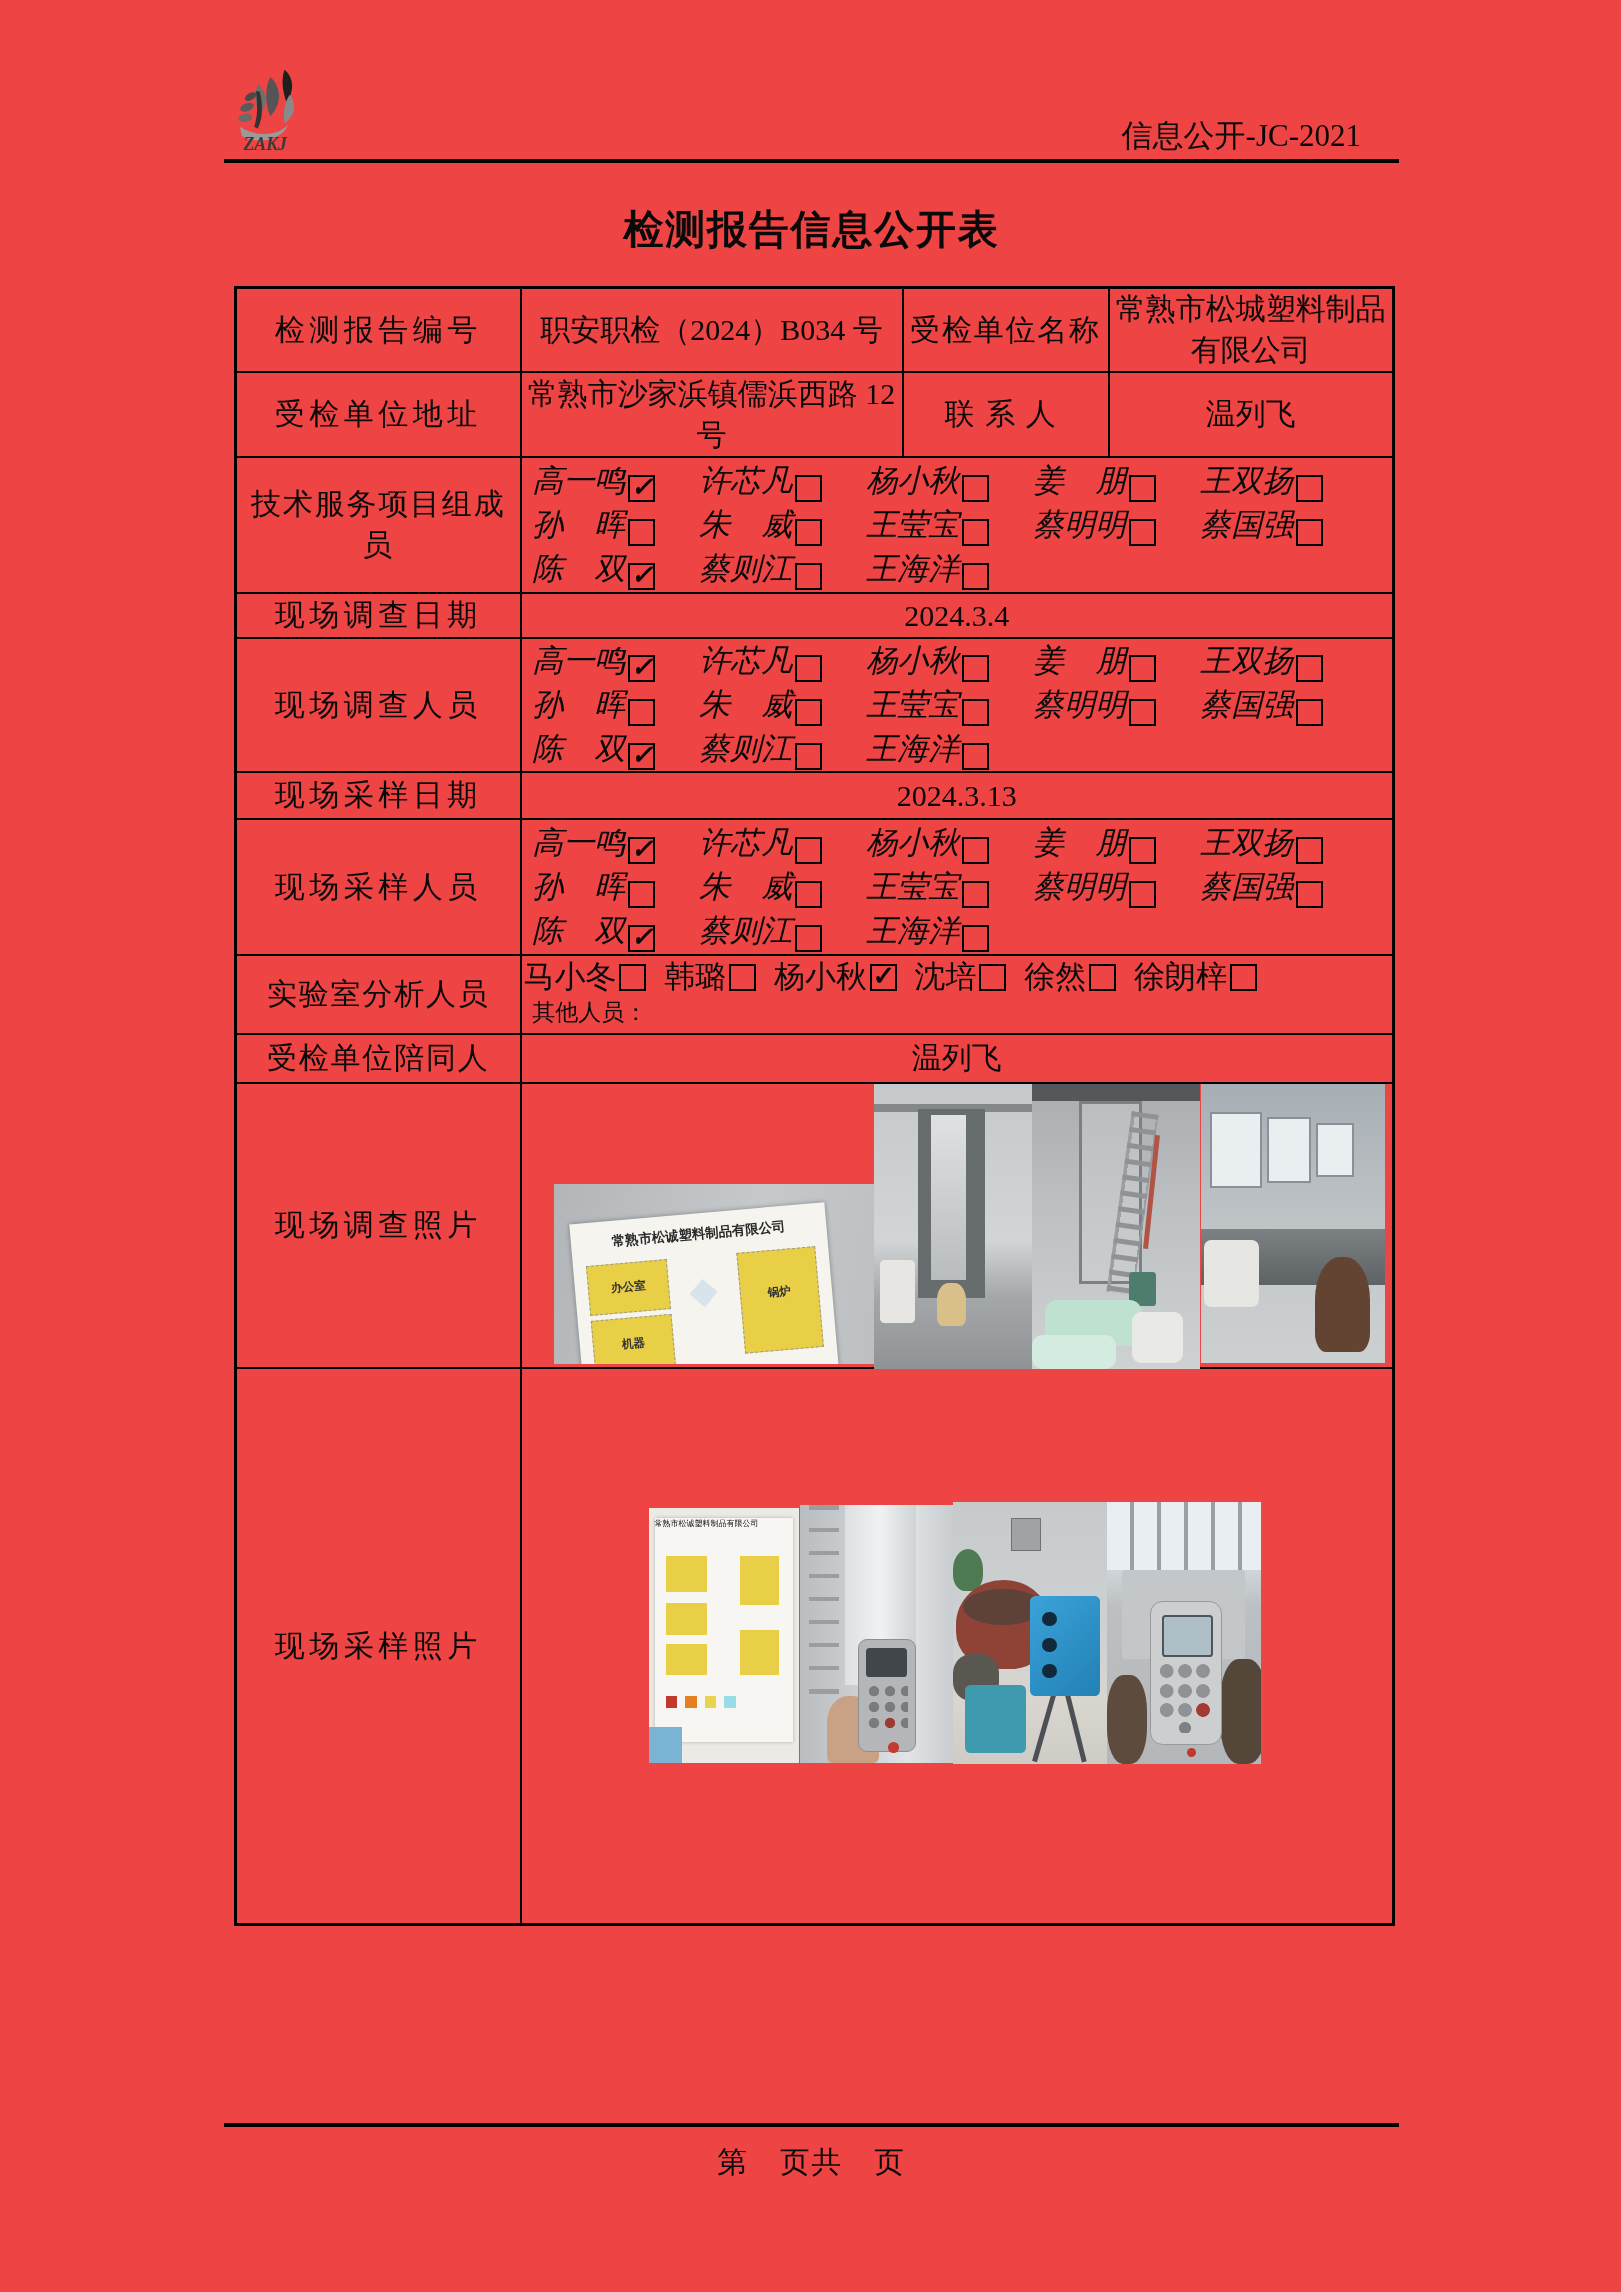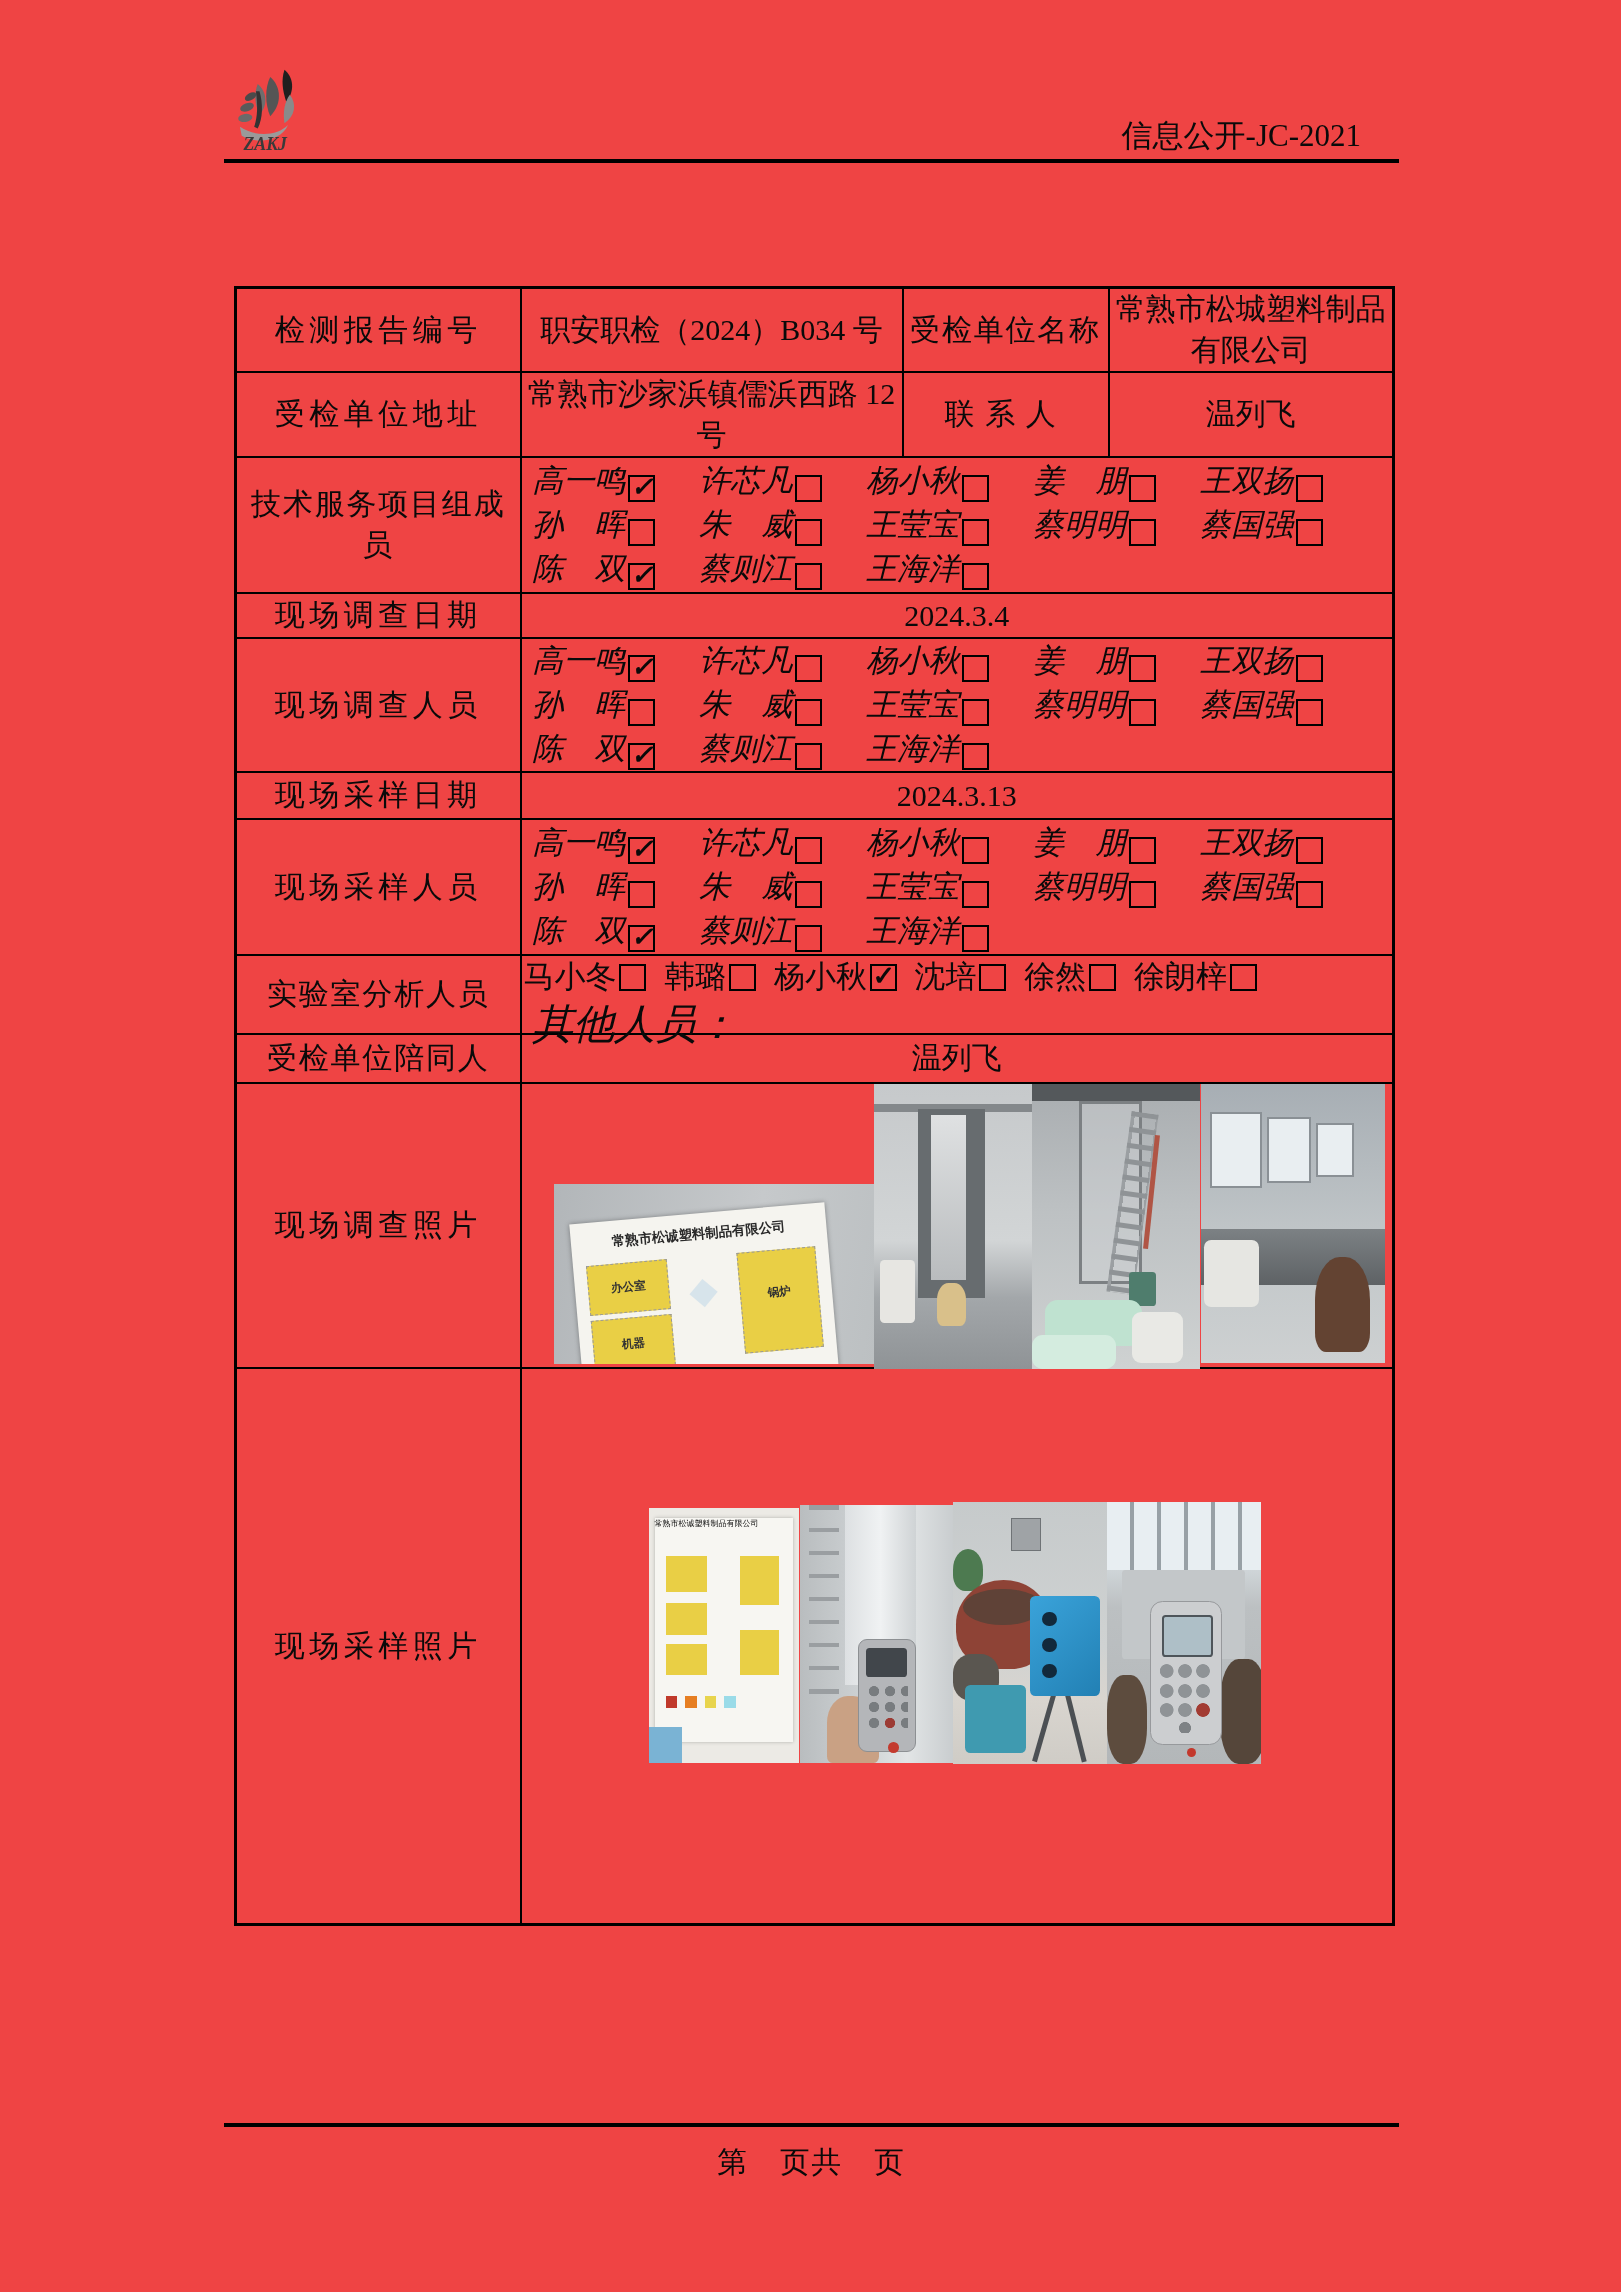--- a/index.html
+++ b/index.html
@@ -31,21 +31,21 @@
   td.staff{vertical-align:middle;}
   .staff-line{display:flex;align-items:center;height:44px;padding-left:10.7px;}
   .staff-item{display:inline-flex;align-items:flex-end;width:167px;font-style:italic;}
   .staff-item .nm{font-size:31px;white-space:pre;}
   .cb{display:inline-block;width:23px;height:23px;border:2.7px solid #000;margin-left:2.7px;
       position:relative;flex:0 0 auto;}
   .cb.checked::after{content:"✓";position:absolute;left:0.9px;top:-6.3px;font-size:27px;font-weight:bold;}
   .lab-line{display:flex;align-items:center;height:39px;padding-left:2px;margin-top:1.8px;}
   .lab-item{display:inline-flex;align-items:center;margin-right:18px;}
   .lab-item .nm{font-size:31px;white-space:pre;}
-  .lab-other{height:36px;padding-left:10.7px;font-size:41px;font-style:italic;}
+  .lab-other{height:36px;padding-left:10.7px;font-size:23px;}
 
   
   td.photocell{position:relative;padding:0;}
   .ph{position:absolute;overflow:hidden;}
 
   
   .p10-1{left:32px;top:100px;width:320px;height:180px;background:linear-gradient(100deg,#b2b6b9,#c6c9cb 60%,#bcc0c2);}
   .board{position:absolute;left:7%;top:16%;width:80%;height:92%;background:#f5f4ef;transform:rotate(-5deg);
          box-shadow:0 0 5.4px rgba(0,0,0,.35);}
   .board .bt{position:absolute;left:0;top:7%;width:100%;text-align:center;font-weight:bold;color:#2a2a2a;}
@@ -177,20 +177,21 @@
       <ellipse cx="18" cy="48" rx="8" ry="4.5" transform="rotate(-20 18 48)" fill="#5a5a5a"></ellipse>
       <ellipse cx="16" cy="60" rx="8" ry="4.5" transform="rotate(-8 16 60)" fill="#6a6a6a"></ellipse>
       <path d="M10 70 C28 82 52 80 64 68 C56 86 30 90 12 80 Z" fill="#9a9a9a"></path>
       <path d="M28 30 C30 46 30 58 26 70 L30 72 C36 60 36 44 32 30 Z" fill="#333"></path>
     </g>
     <text x="14" y="96" font-size="20" font-style="italic" font-weight="bold" fill="#3a3a3a" font-family="Liberation Serif, DejaVu Serif, serif">ZAKJ</text>
   </svg>
   <div class="hdr-code">信息公开-JC-2021</div>
   <div class="hdr-rule"></div>
 
+  <div class="doc-title">检测报告信息公开表</div>
 
   <div class="tbl-wrap">
     <table class="main">
       <colgroup>
           <col style="width:285px">
           <col style="width:382px">
           <col style="width:206px">
           <col style="width:285px">
         </colgroup>
 

